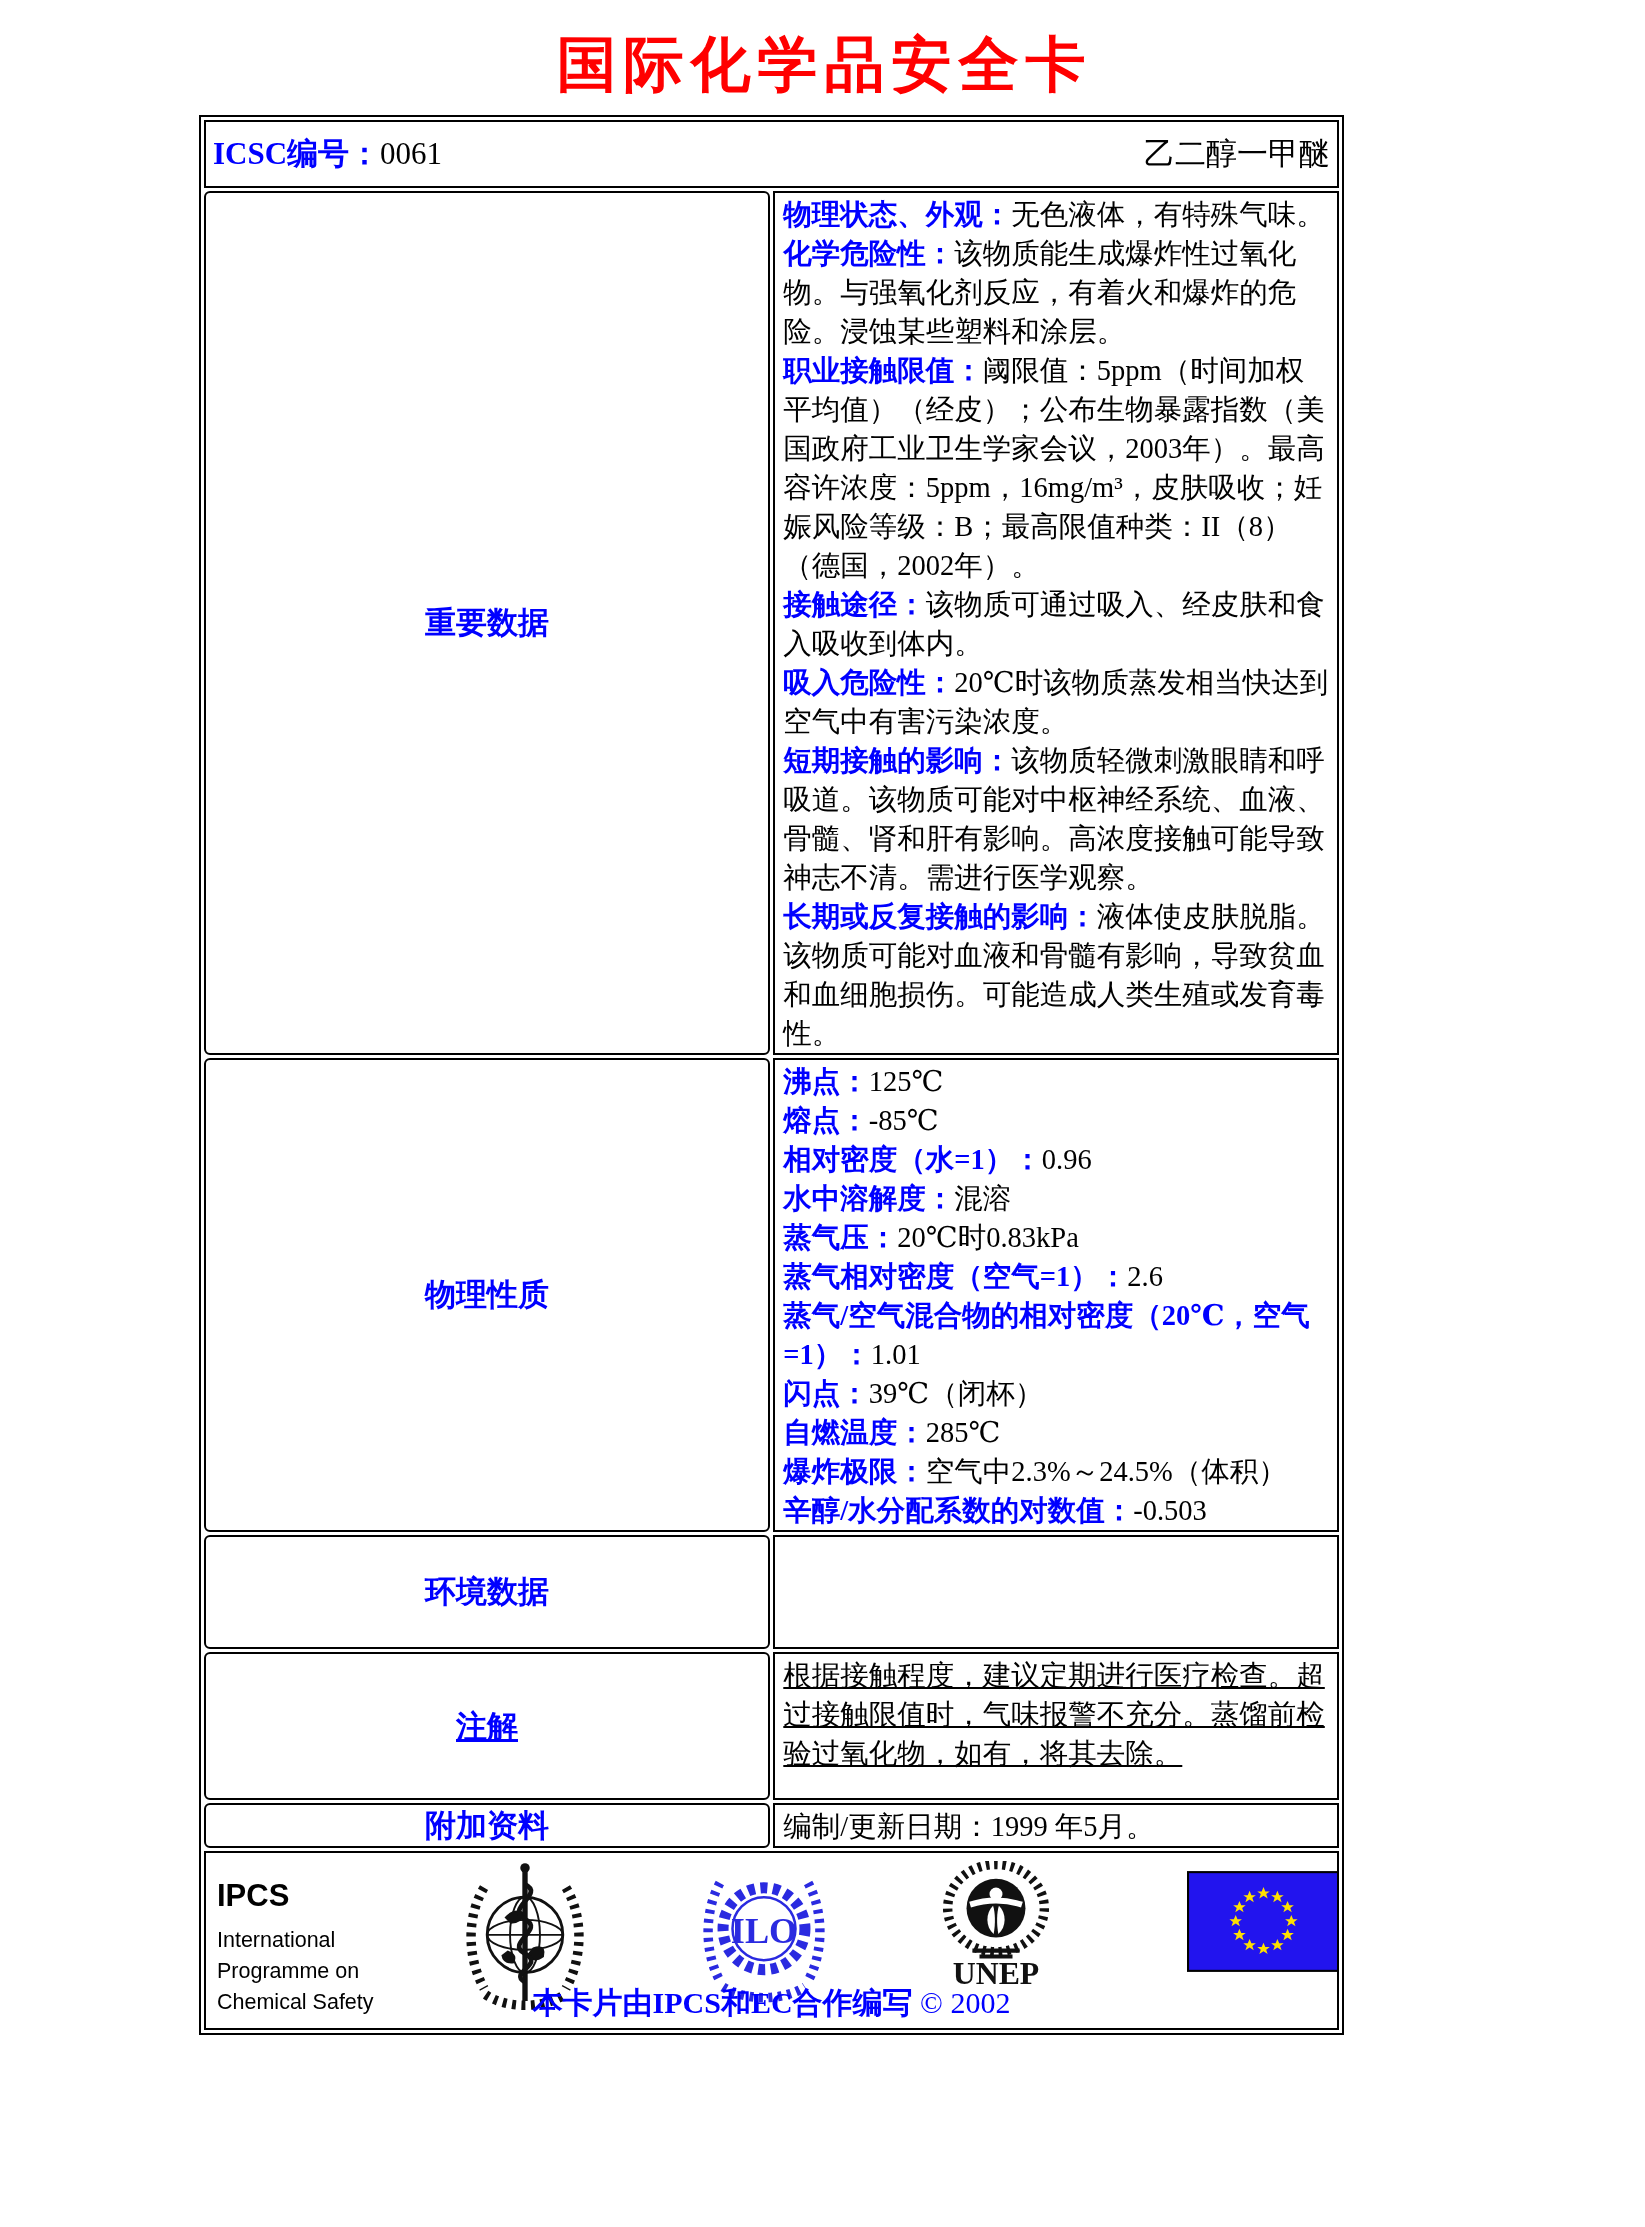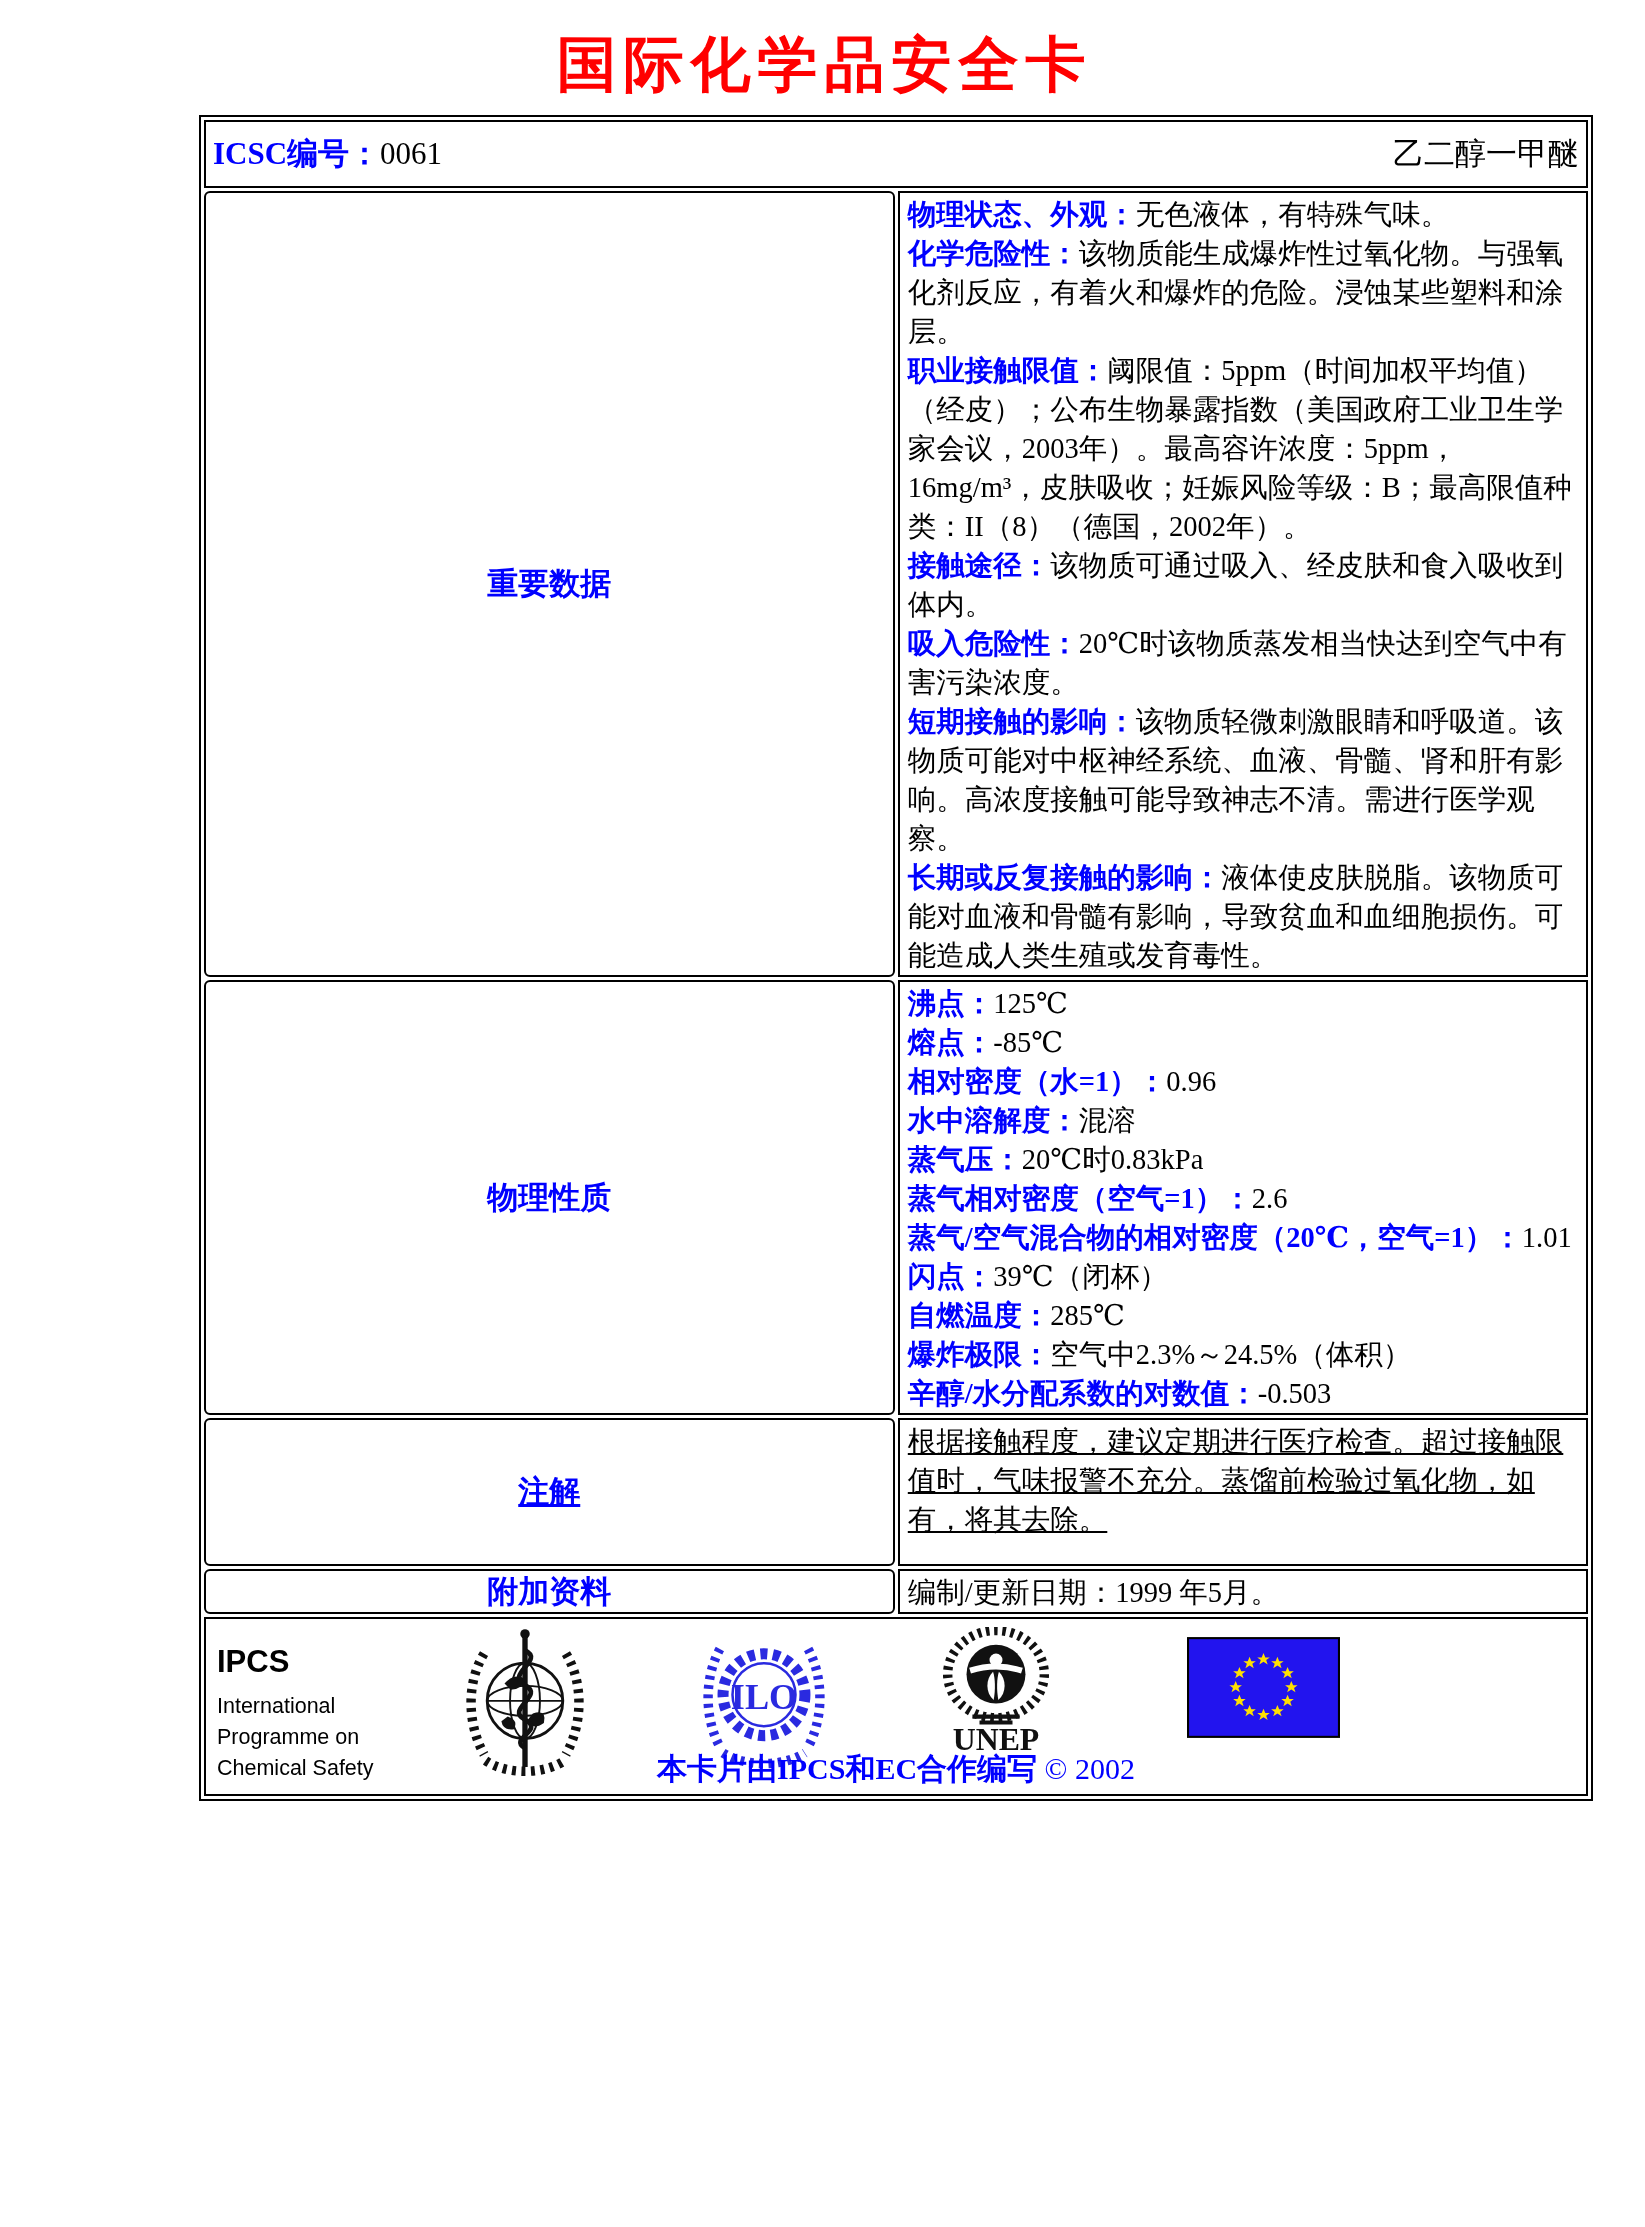--- a/index.html
+++ b/index.html
@@ -9,21 +9,21 @@
     color:#000;
   }
   .content { margin-left:199px; width:1251px; }
   .page-title {
     margin:0; padding-top:33px; padding-bottom:16.7px;
     text-align:center; color:#ff0000; font-weight:bold;
     font-size:60px; letter-spacing:7px; line-height:65px;
   }
   table.card {
     border-collapse:separate; border-spacing:3.5px;
-    border:2.8px solid #000; width:1394px; table-layout:fixed;
+    border:2.8px solid #000; width:1145px; table-layout:fixed;
     background:#fff;
   }
   td { border:2.8px solid #000; background:#fff; vertical-align:top; overflow:hidden; }
   .label-cell {
     width:158px; text-align:center; vertical-align:middle;
     color:#0000ff; font-weight:bold; font-size:31px; line-height:39px;
     padding:0 2.8px;
     border-radius:6px;
   }
   .content-cell { font-size:28.5px; line-height:39px; padding:2.1px 8.3px 0 8.3px; }
@@ -101,20 +101,24 @@
         <div class="kv"><span class="lbl">蒸气压：</span><span>20℃时0.83kPa</span></div>
         <div class="kv"><span class="lbl">蒸气相对密度（空气=1）：</span><span>2.6</span></div>
         <div class="kv"><span class="lbl">蒸气/空气混合物的相对密度（20℃，空气=1）：</span><span>1.01</span></div>
         <div class="kv"><span class="lbl">闪点：</span><span>39℃（闭杯）</span></div>
         <div class="kv"><span class="lbl">自燃温度：</span><span>285℃</span></div>
         <div class="kv"><span class="lbl">爆炸极限：</span><span>空气中2.3%～24.5%（体积）</span></div>
         <div class="kv"><span class="lbl">辛醇/水分配系数的对数值：</span><span>-0.503</span></div>
       </td>
     </tr>
 
+    <tr>
+      <td class="label-cell h-env">环境数据</td>
+      <td class="content-cell h-env"></td>
+    </tr>
 
     <tr>
       <td class="label-cell h-notes">注解</td>
       <td class="content-cell h-notes">根据接触程度，建议定期进行医疗检查。超过接触限值时，气味报警不充分。蒸馏前检验过氧化物，如有，将其去除。</td>
     </tr>
 
     <tr>
       <td class="label-cell h-add">附加资料</td>
       <td class="content-cell h-add">编制/更新日期：1999 年5月。</td>
     </tr>

